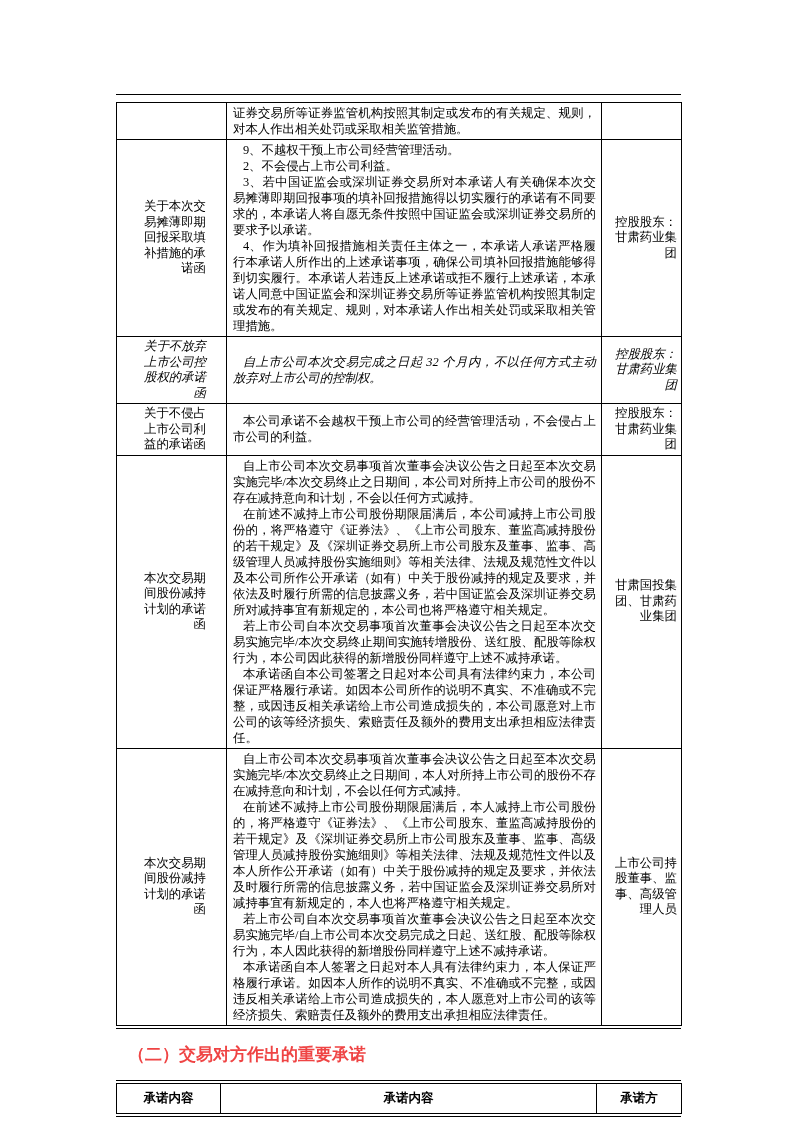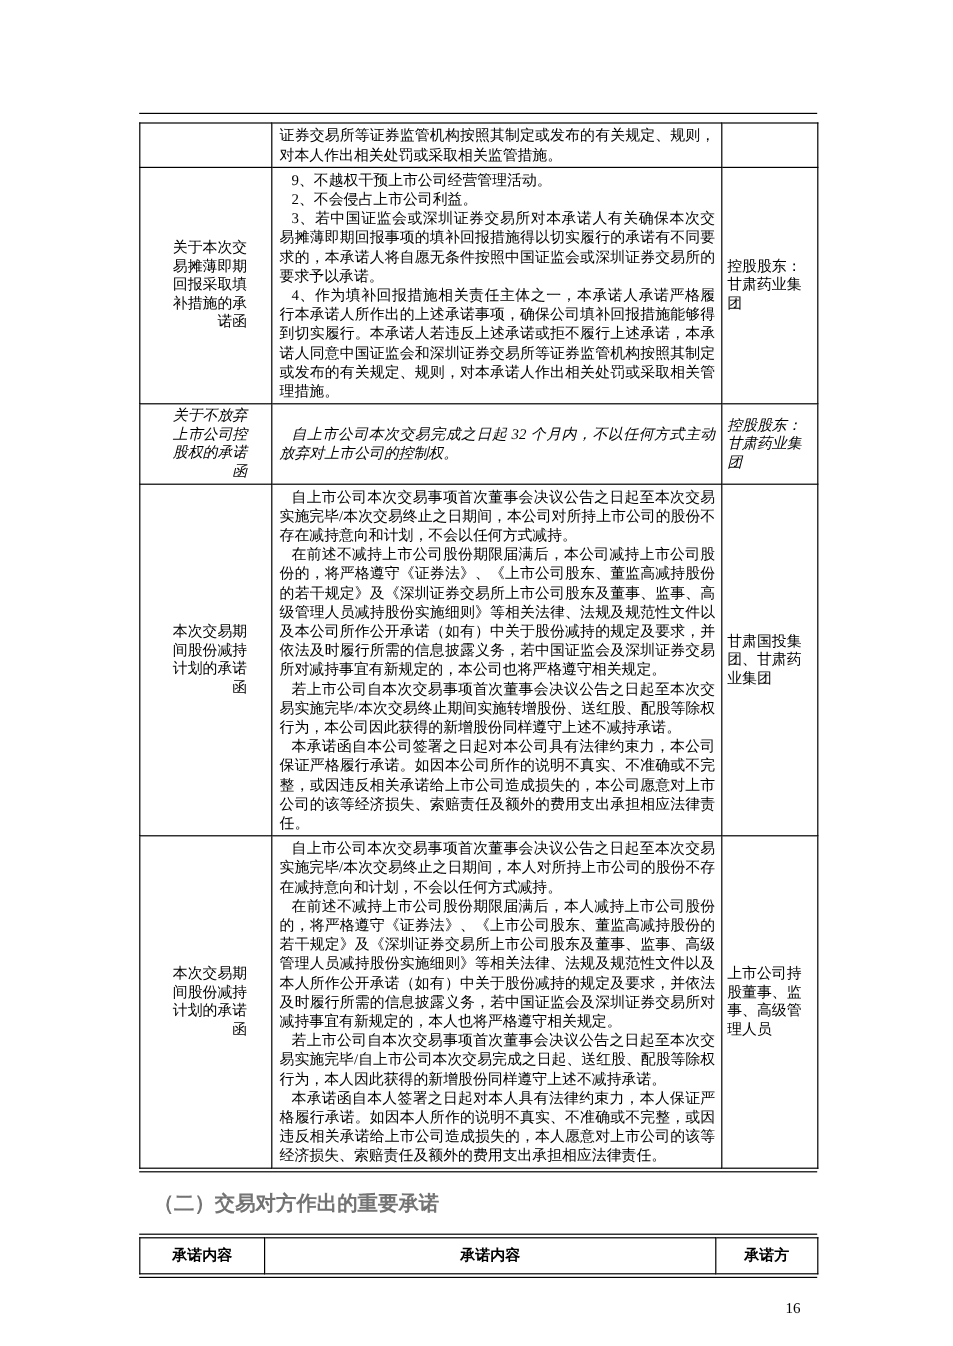--- a/index.html
+++ b/index.html
@@ -19,21 +19,21 @@
 
   table { border-collapse: collapse; table-layout: fixed; width: 565px; }
   td, th { border: 1px solid #000; }
 
   .t1 td { font-size: 12.4px; }
   .c-item {
     text-align: right; vertical-align: middle;
     line-height: 15.5px; padding: 2px 20px;
   }
   .c-party {
-    text-align: left; vertical-align: middle;
+    text-align: right; vertical-align: middle;
     line-height: 15.5px; padding: 2px 4px;
   }
   .c-content {
     vertical-align: middle; padding: 2px 5px 2px 6px;
     line-height: 16px; text-align: justify;
   }
   .c-content p { margin: 0; text-indent: 0.8em; }
   .c-content.cont p { text-indent: 0; }
 
   .r0 { height: 36px; }
@@ -42,21 +42,21 @@
   .r3 { height: 47px; }
   .r4 { height: 268px; }
   .r5 { height: 262px; }
 
   .section-heading {
     margin: 14px 0 6px 12px;
     font-family: "Liberation Sans", "DejaVu Sans", sans-serif;
     font-weight: bold;
     font-size: 17px;
     line-height: 24px;
-    color: #737373;
+    color: #ef4444;
   }
 
   .t2-wrap { margin-top: 13px; }
   .t2 th {
     font-size: 12.5px; font-weight: bold;
     height: 27px; text-align: center; vertical-align: middle;
     padding: 1px 2px;
   }
 
   .page-number {
@@ -98,20 +98,27 @@
             </td>
           <td class="c-party">控股股东：甘肃药业集团</td>
         </tr>
         <tr class="r2">
           <td class="c-item">关于不放弃上市公司控股权的承诺函</td>
           <td class="c-content">
               <p>自上市公司本次交易完成之日起 32 个月内，不以任何方式主动放弃对上市公司的控制权。</p>
             </td>
           <td class="c-party">控股股东：甘肃药业集团</td>
         </tr>
+        <tr class="r3">
+          <td class="c-item">关于不侵占上市公司利益的承诺函</td>
+          <td class="c-content">
+              <p>本公司承诺不会越权干预上市公司的经营管理活动，不会侵占上市公司的利益。</p>
+            </td>
+          <td class="c-party">控股股东：甘肃药业集团</td>
+        </tr>
         <tr class="r4">
           <td class="c-item">本次交易期间股份减持计划的承诺函</td>
           <td class="c-content">
               <p>自上市公司本次交易事项首次董事会决议公告之日起至本次交易实施完毕/本次交易终止之日期间，本公司对所持上市公司的股份不存在减持意向和计划，不会以任何方式减持。</p>
               <p>在前述不减持上市公司股份期限届满后，本公司减持上市公司股份的，将严格遵守《证券法》、《上市公司股东、董监高减持股份的若干规定》及《深圳证券交易所上市公司股东及董事、监事、高级管理人员减持股份实施细则》等相关法律、法规及规范性文件以及本公司所作公开承诺（如有）中关于股份减持的规定及要求，并依法及时履行所需的信息披露义务，若中国证监会及深圳证券交易所对减持事宜有新规定的，本公司也将严格遵守相关规定。</p>
               <p>若上市公司自本次交易事项首次董事会决议公告之日起至本次交易实施完毕/本次交易终止期间实施转增股份、送红股、配股等除权行为，本公司因此获得的新增股份同样遵守上述不减持承诺。</p>
               <p>本承诺函自本公司签署之日起对本公司具有法律约束力，本公司保证严格履行承诺。如因本公司所作的说明不真实、不准确或不完整，或因违反相关承诺给上市公司造成损失的，本公司愿意对上市公司的该等经济损失、索赔责任及额外的费用支出承担相应法律责任。</p>
             </td>
           <td class="c-party">甘肃国投集团、甘肃药业集团</td>
         </tr>

